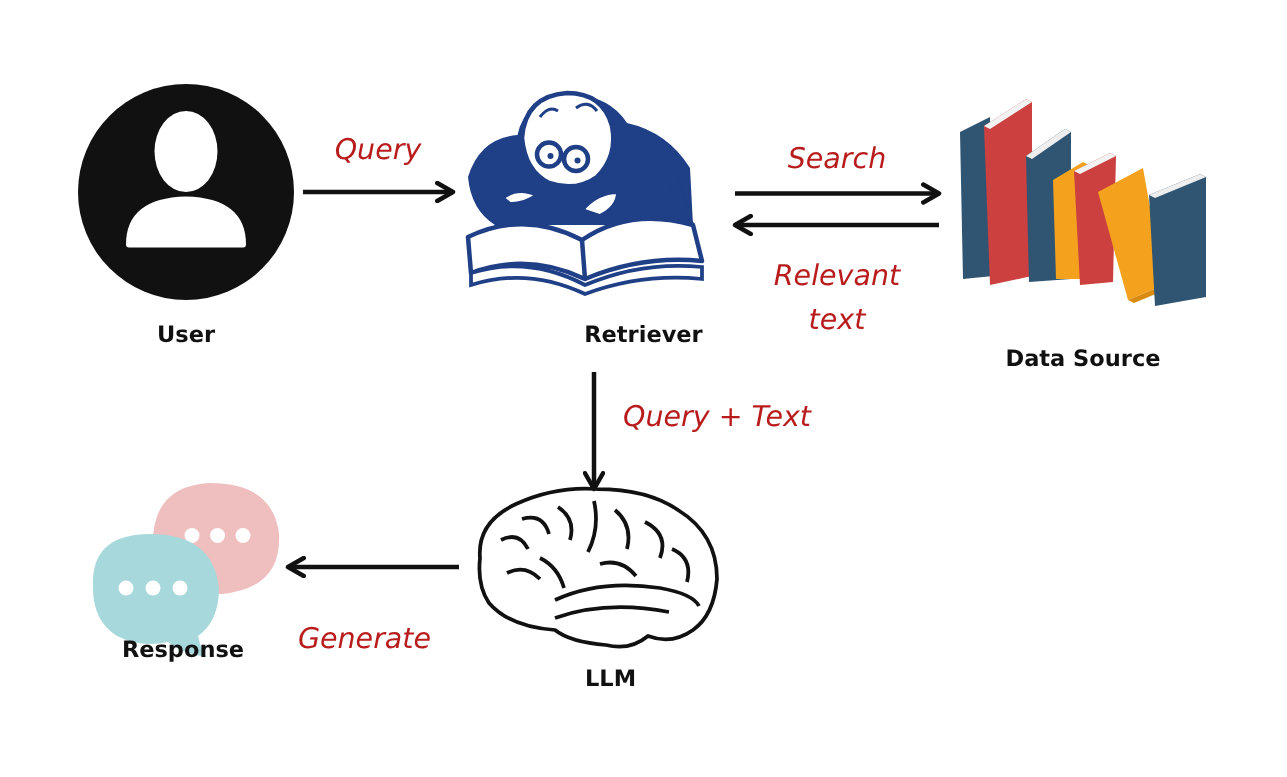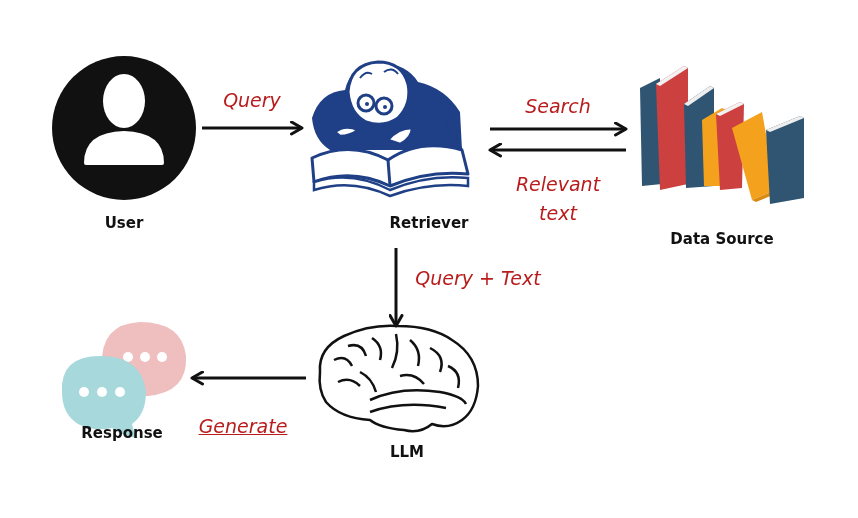--- a/index.html
+++ b/index.html
@@ -101,13 +101,13 @@
 <div class="node-label" style="left:122px; top:424px;">Response</div>
 <div class="node-label" style="left:407px; top:443px;text-align:center;">LLM</div>
 
 <div class="edge-label" style="left:252px; top:86px;">Query</div>
 <div class="edge-label" style="left:558px; top:92px;">Search</div>
 <div class="edge-label" style="left:558px; top:170px;">
   <div>Relevant</div>
   <div>text</div>
 </div>
 <div class="edge-label" style="left:466px; top:264px;margin-left:12px;">Query + Text</div>
-<div class="edge-label" style="left:243px; top:412px;text-decoration:underline;">Generate</div>
+<div class="edge-label" style="left:243px; top:412px;">Generate</div>
 
 </body></html>

